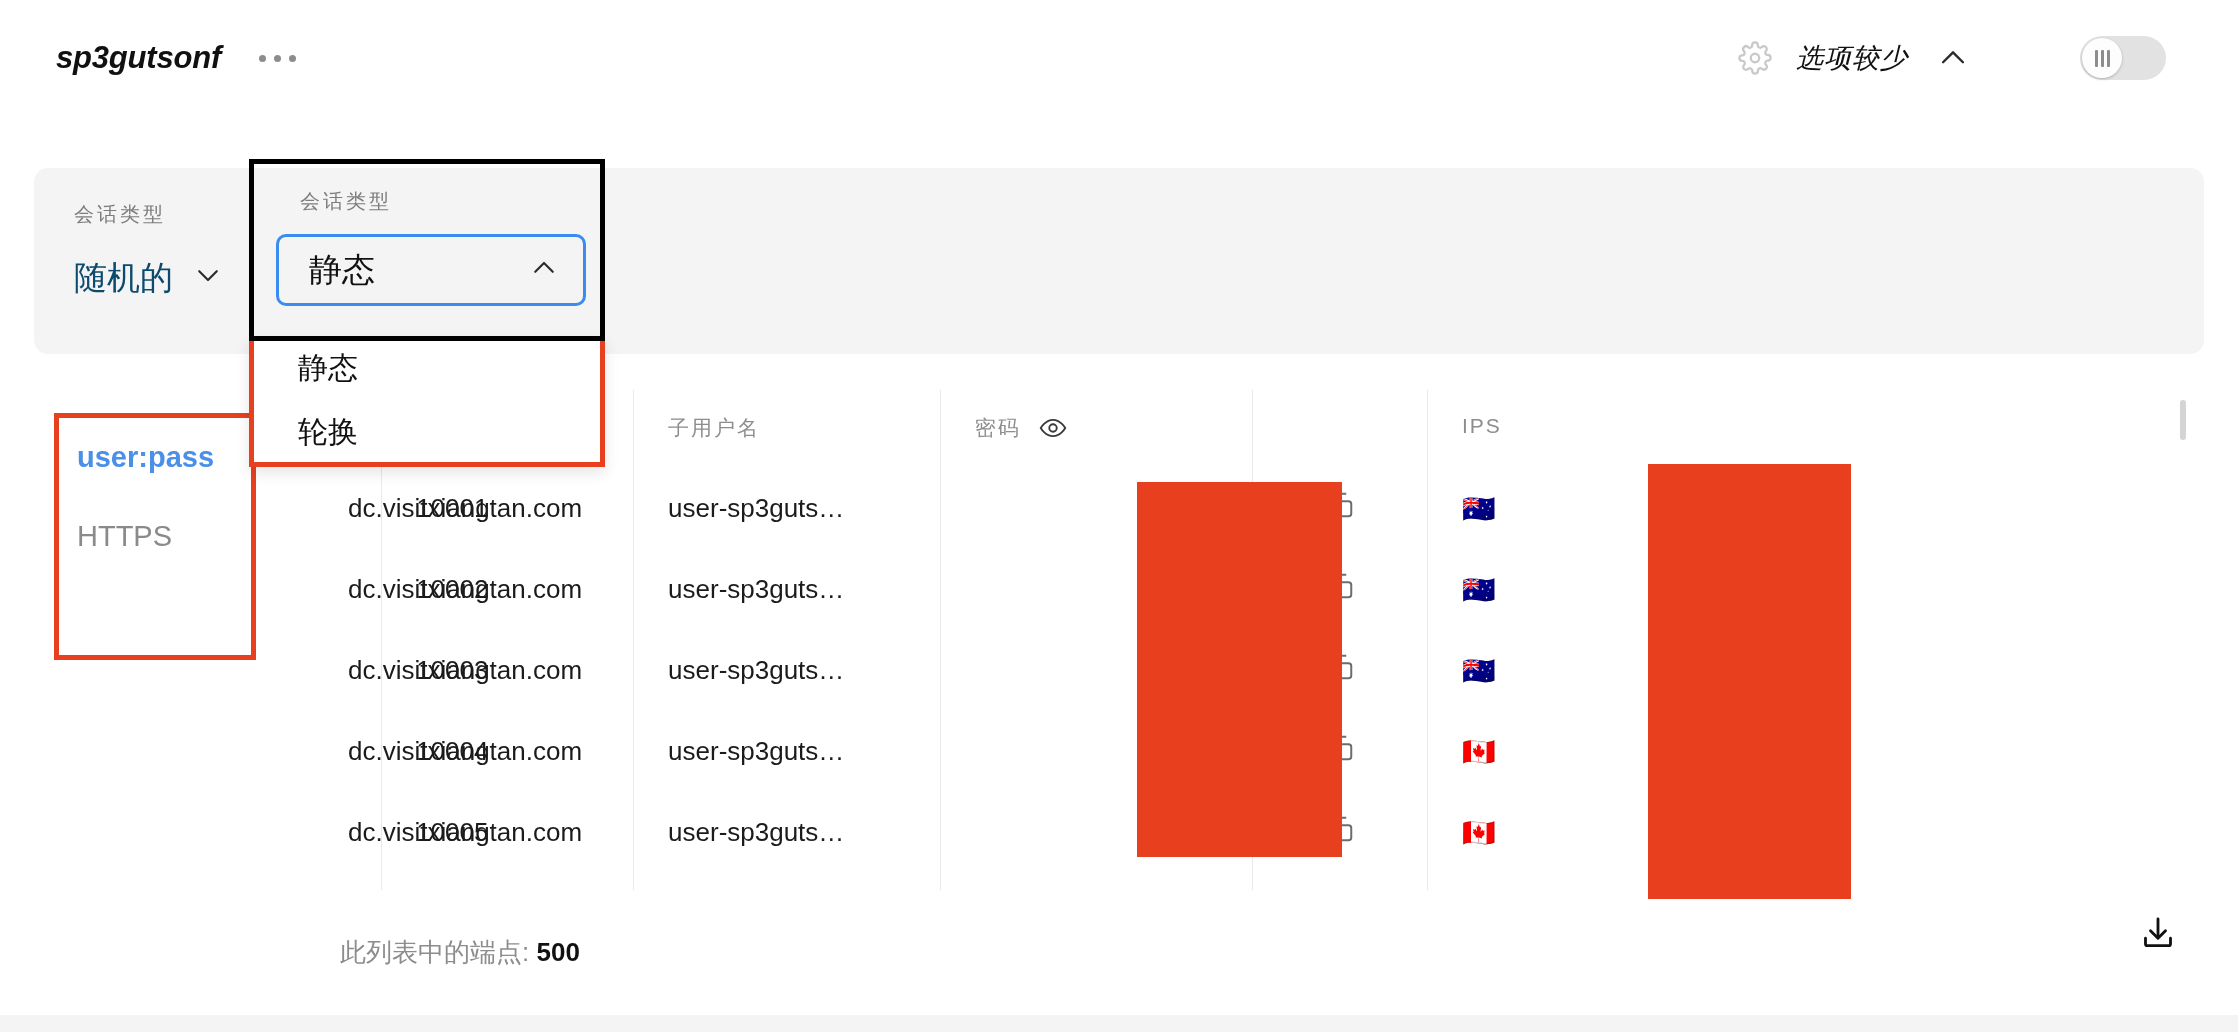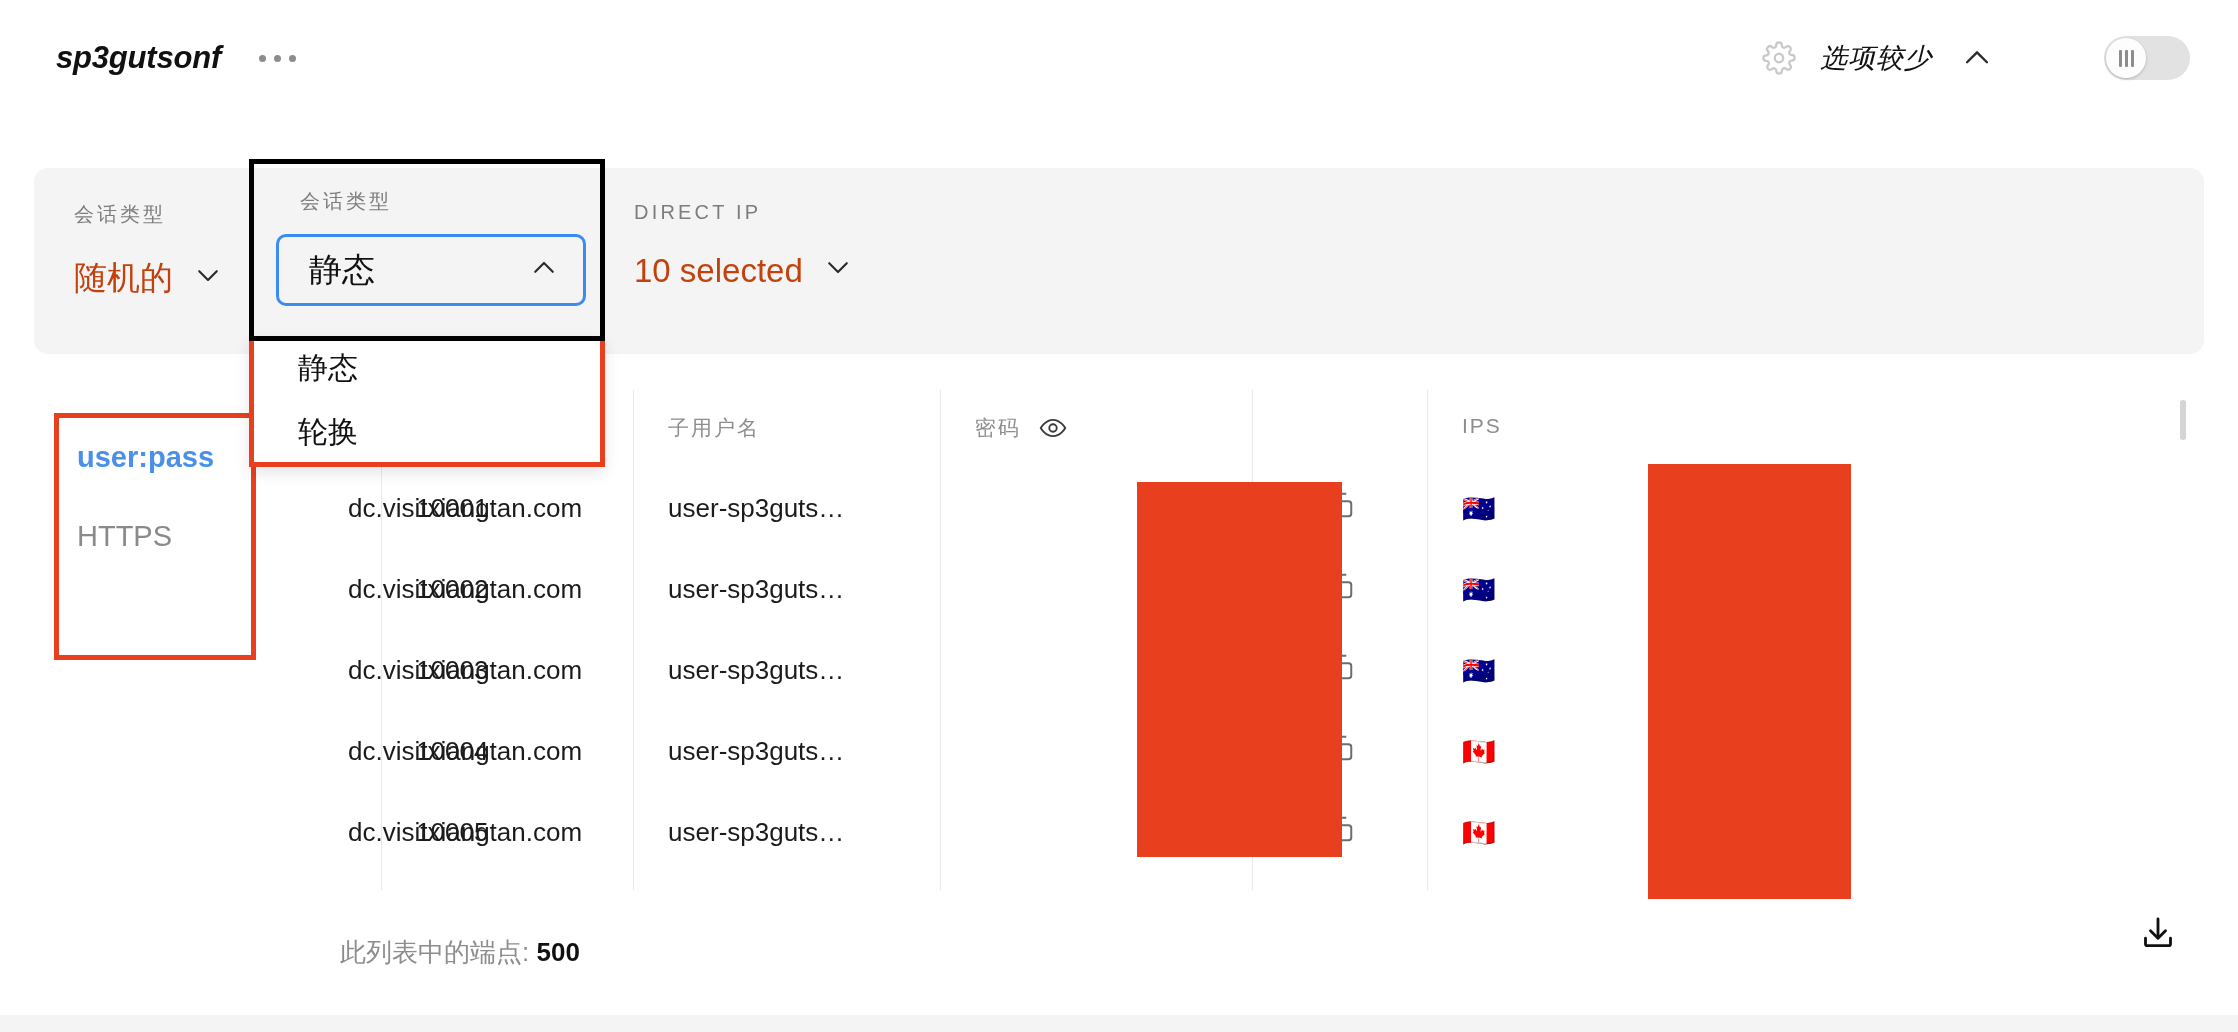--- a/index.html
+++ b/index.html
@@ -16,21 +16,21 @@
     position: absolute; left: 0; top: 0; width: 2238px; height: 116px;
     display: flex; align-items: center; font-style: italic;
   }
   .header-left { display:flex; align-items:center; padding-left: 56px; gap: 34px; }
   .app-title { font-size: 31px; font-weight: 700; color: #111; letter-spacing: -0.2px; }
   .dots-btn {
     display:flex; align-items:center; gap:8px; padding: 6px 4px; cursor:pointer;
   }
   .dots-btn i { display:block; width:7px; height:7px; border-radius:50%; background:#8c8c8c; }
   .header-right {
-    margin-left:auto; display:flex; align-items:center; padding-right: 48px; gap: 0px;
+    margin-left:auto; display:flex; align-items:center; padding-right: 72px; gap: 0px;
   }
   .gear-icon { width: 34px; height:34px; display:flex; align-items:center; justify-content:center; margin-right: 24px; cursor:pointer;}
   .opts-label { font-size: 27px; color:#111; letter-spacing:1px; }
   .chev-up-hdr { margin-left: 28px; margin-right: 0px; cursor:pointer; display:flex;}
   .toggle {
     margin-left: 110px;
     width: 86px; height: 44px; border-radius: 22px; background:#e2e2e2;
     position: relative; cursor:pointer; flex:none;
   }
   .toggle .knob {
@@ -43,21 +43,21 @@
   
   .filterbar {
     position:absolute; left: 34px; top: 168px; width: 2170px; height: 186px;
     background: #f4f4f4; border-radius: 14px;
   }
   .filter-group { position:absolute; }
   .filter-label {
     font-size: 20px; color:#7d7d7d; letter-spacing: 3px; white-space:nowrap;
   }
   .filter-value {
-    font-size: 33px; color:#c2410c; display:flex; align-items:center; gap:20px; white-space:nowrap;
+    font-size: 33px; color:#0c4a6e; display:flex; align-items:center; gap:20px; white-space:nowrap;
   }
   .fg-geo { left: 40px; top: 33px; }
   .fg-geo .filter-value { margin-top: 28px; cursor:pointer; }
   .fg-direct { left: 600px; top: 33px; }
   .fg-direct .filter-label { letter-spacing: 3.2px; }
   .fg-direct .filter-value { margin-top: 28px; cursor:pointer; }
 
   
   .fg-session {
     position:absolute; left: 249px; top: 159px;
@@ -204,31 +204,20 @@
       <div class="filter-value">
         <span>随机的</span>
         <span>
           <svg width="30" height="30" viewBox="0 0 24 24" fill="none" stroke="#2b2b2b" stroke-width="1.7" stroke-linecap="round" stroke-linejoin="round">
               <polyline points="5 9 12 16 19 9"></polyline>
             </svg>
         </span>
       </div>
     </div>
 
-    <div class="filter-group fg-direct">
-      <div class="filter-label">DIRECT IP</div>
-      <div class="filter-value">
-        <span>10 selected</span>
-        <span>
-          <svg width="30" height="30" viewBox="0 0 24 24" fill="none" stroke="#2b2b2b" stroke-width="1.7" stroke-linecap="round" stroke-linejoin="round">
-              <polyline points="5 9 12 16 19 9"></polyline>
-            </svg>
-        </span>
-      </div>
-    </div>
   </div>
 
   <div class="fg-session">
     <div class="inner">
       <div class="filter-label">会话类型</div>
       <div class="select-box">
         <span class="sel-text">静态</span>
         <span>
           <svg width="30" height="30" viewBox="0 0 24 24" fill="none" stroke="#2b2b2b" stroke-width="1.7" stroke-linecap="round" stroke-linejoin="round">
               <polyline points="5 15 12 8 19 15"></polyline>

